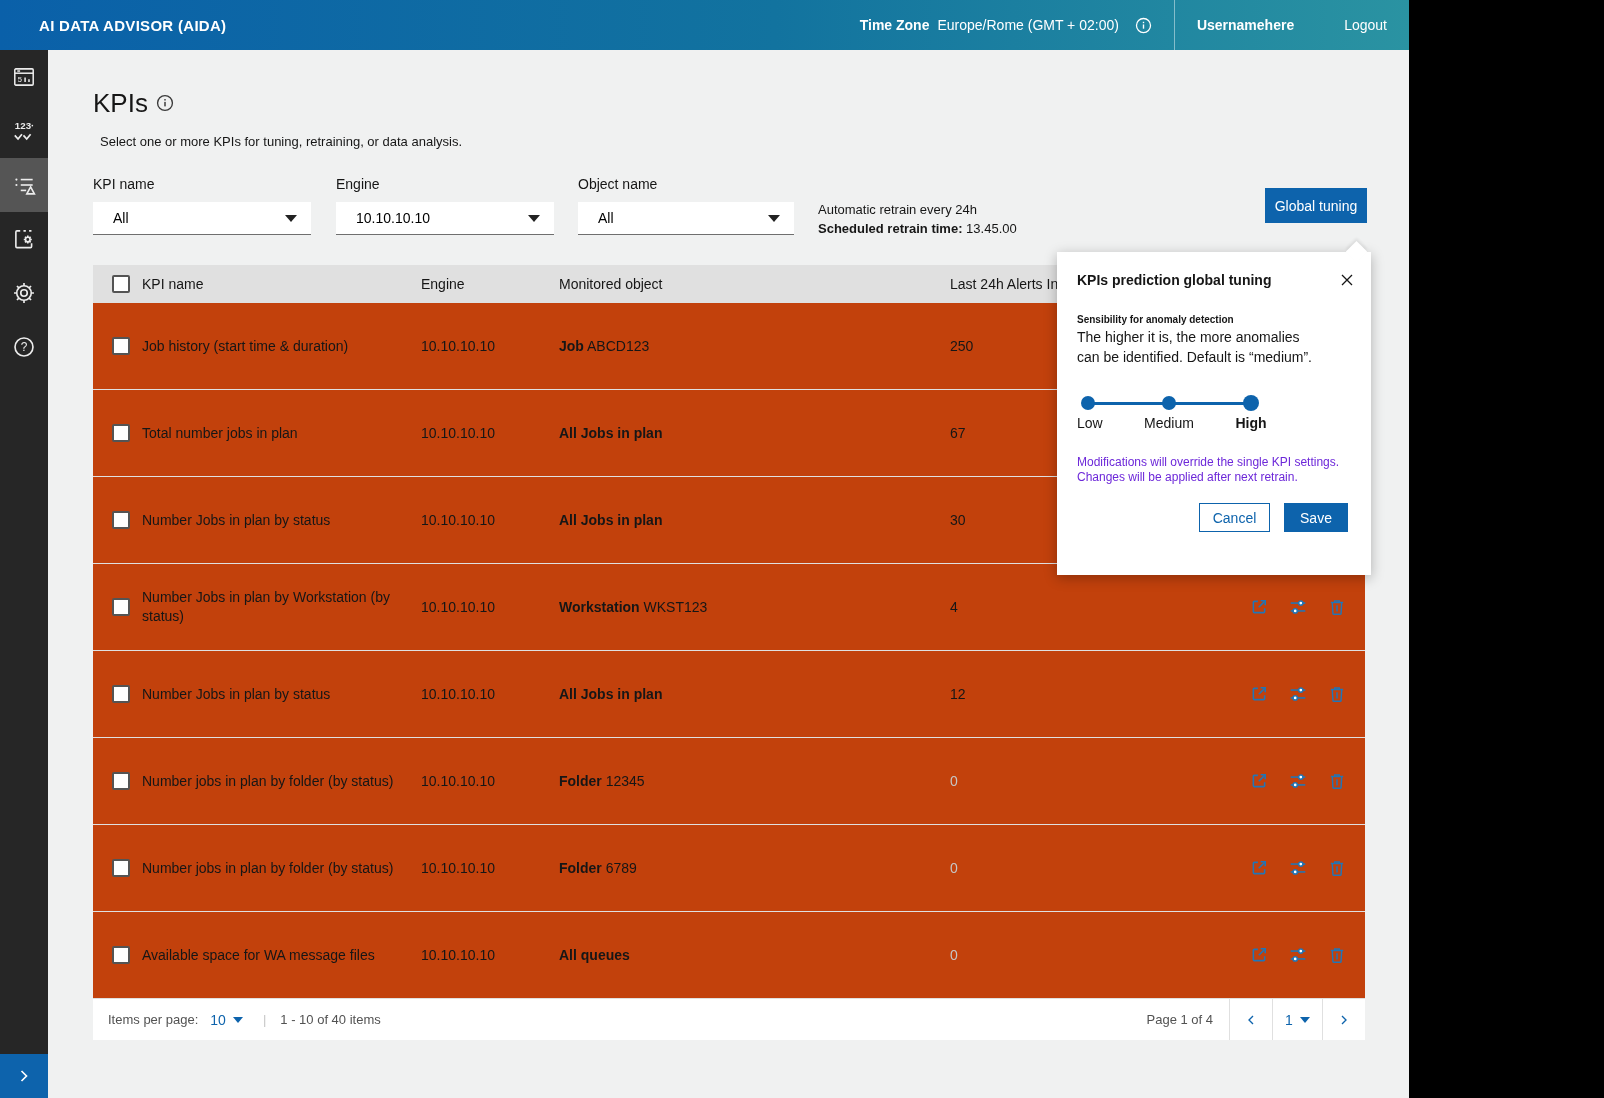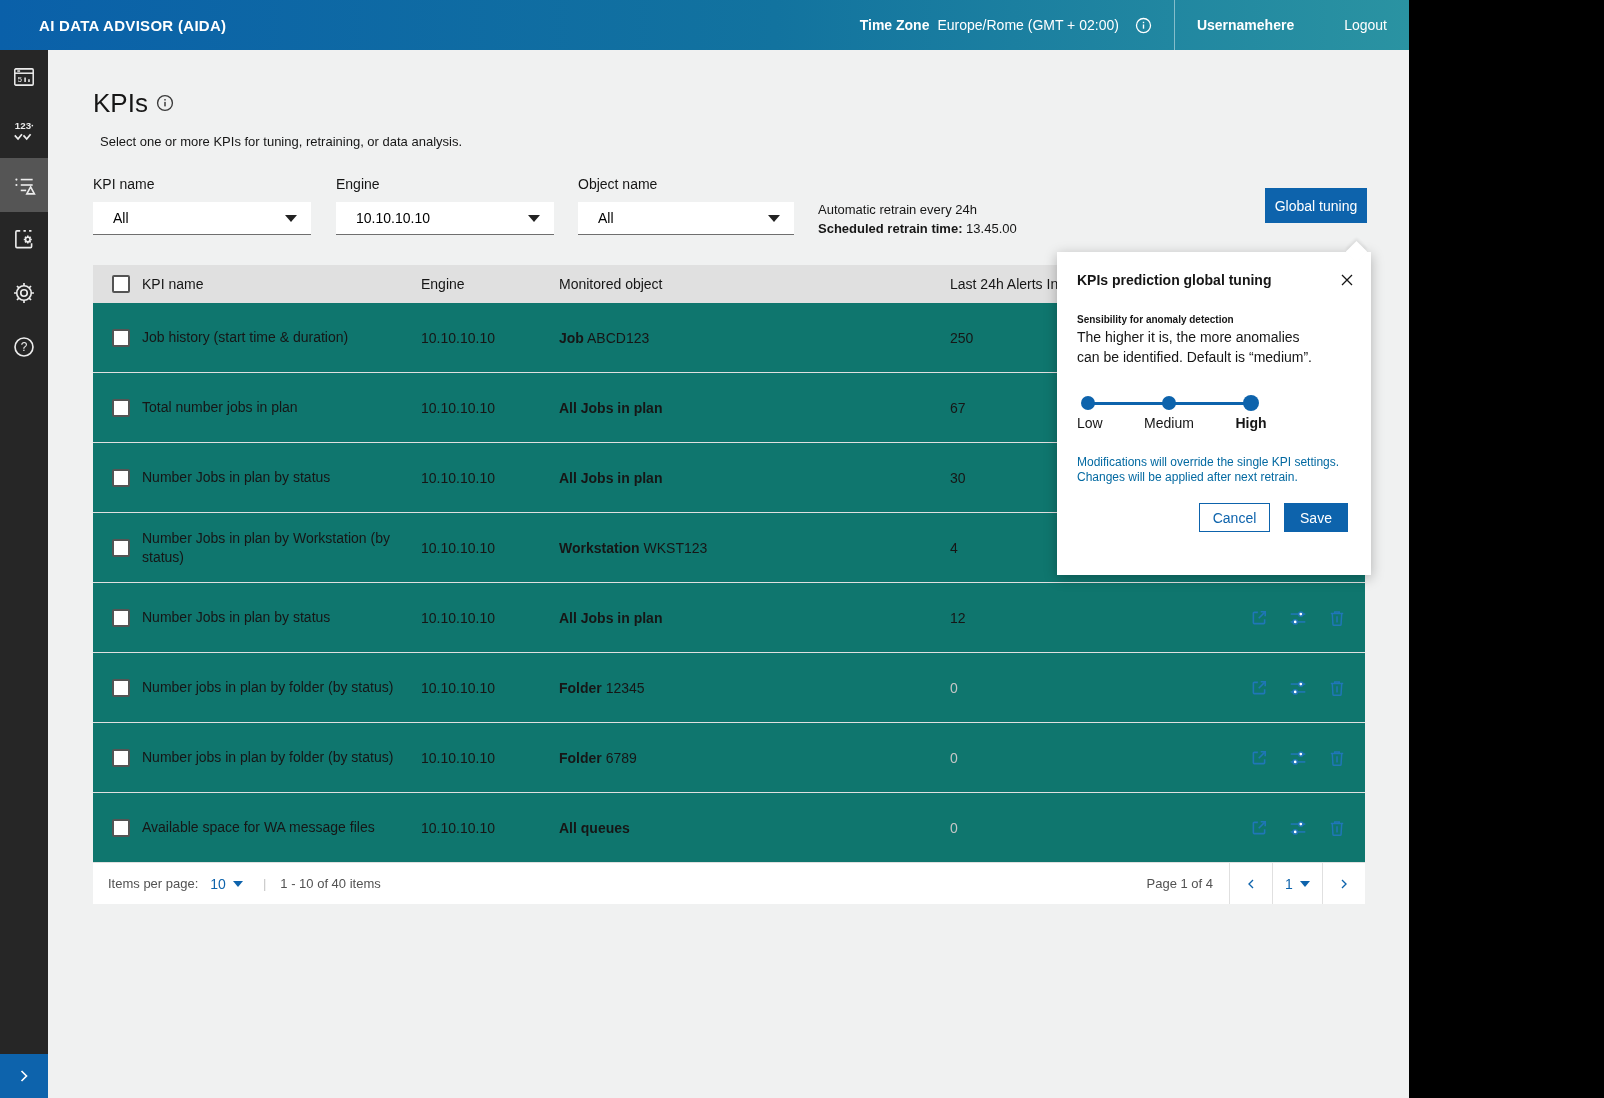--- a/index.html
+++ b/index.html
@@ -42,21 +42,21 @@
   .f1 { left:93px; width:218px; } .f2 { left:336px; width:218px; } .f3 { left:578px; width:216px; }
 
   .retrain { position:absolute; left:818px; top:200px; font-size:13px; color:#161616; line-height:19px; }
   .gt-btn { position:absolute; left:1265px; top:188px; width:102px; height:35px; background:#0d63ac; color:#fff;
             border:none; font-size:14px; font-family:"Liberation Sans",sans-serif; cursor:pointer; }
 
   
   .table { position:absolute; left:93px; top:265px; width:1272px; background:#fff; }
   .tgrid { display:grid; grid-template-columns:49px 279px 138px 391px 182px 233px; align-items:center; }
   .thead { height:38px; background:#e0e0e0; font-size:14px; color:#161616; font-weight:500; }
-  .trow { height:70px; border-bottom:1px solid #e0e0e0; font-size:14px; color:#161616; background:#0f766e; }
+  .trow { height:87px; border-bottom:1px solid #e0e0e0; font-size:14px; color:#161616; background:#c2410c; }
   .cell-cb { padding-left:19px; }
   .checkbox { width:18px; height:18px; border:2px solid #545454; border-radius:2px; background:#fff; display:block; cursor:pointer; }
   .kpi-cell { padding-right:18px; line-height:19px; }
   .obj-b { font-weight:bold; }
   .alerts-dim { color:#c6c6c6; }
   .cell-actions { display:flex; justify-content:flex-end; gap:21px; padding-right:19px; color:#2076b8; }
   .act-btn { background:none; border:none; padding:0; color:#2076b8; cursor:pointer; display:flex; }
 
   
   .pagebar { height:41px; background:#fff; display:flex; align-items:center; font-size:13px; color:#525252; }
@@ -78,21 +78,21 @@
   .pop-close { position:absolute; right:16px; top:20px; background:none; border:none; cursor:pointer; color:#161616; display:flex; }
   .pop-sec { margin-top:26px; font-size:10px; font-weight:bold; color:#161616; }
   .pop-desc { font-size:14px; color:#161616; line-height:20px; margin-top:2px; }
   .slider { position:relative; margin-top:28px; height:16px; width:210px; }
   .sl-track { position:absolute; left:11px; width:163px; top:6.5px; height:3px; background:#0d63ac; }
   .sl-dot { position:absolute; top:1px; width:14px; height:14px; border-radius:50%; background:#0d63ac; cursor:pointer; }
   .sl-dot.sel { width:16px; height:16px; top:0; }
   .sl-labels { position:relative; height:18px; margin-top:4px; font-size:14px; color:#161616; }
   .sl-labels span { position:absolute; top:0; }
   .sl-low { left:0; } .sl-med { left:92px; transform:translateX(-50%); } .sl-high { left:174px; transform:translateX(-50%); font-weight:bold; }
-  .pop-note { margin-top:22px; font-size:12px; line-height:15px; color:#0369a1; }
+  .pop-note { margin-top:22px; font-size:12px; line-height:15px; color:#6d28d9; }
   .pop-actions { display:flex; justify-content:flex-end; gap:14px; margin-top:18px; padding-right:3px; }
   .btn-cancel { width:71px; height:29px; background:#fff; border:1px solid #0d63ac; color:#0d63ac; font-size:14px;
                 font-family:"Liberation Sans",sans-serif; cursor:pointer; }
   .btn-save { width:64px; height:29px; background:#0d63ac; border:none; color:#fff; font-size:14px;
               font-family:"Liberation Sans",sans-serif; cursor:pointer; }
 </style>
 </head>
 <body>
 
 <div class="app">

